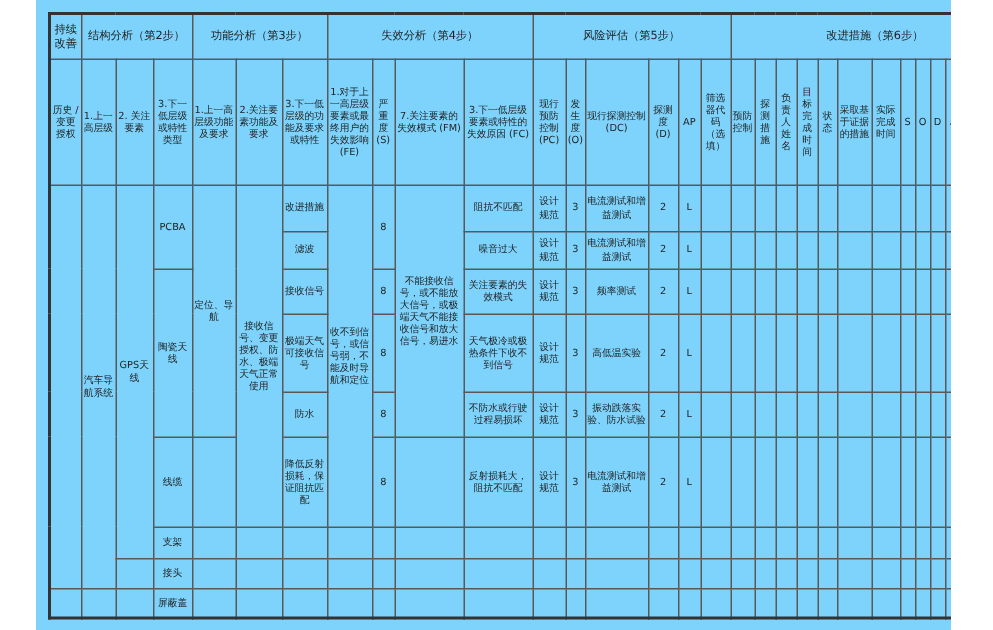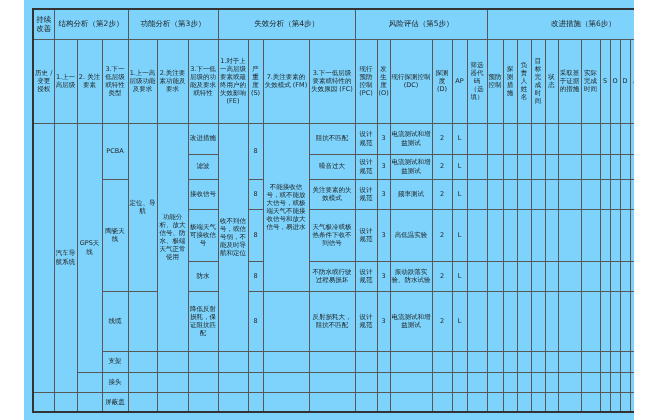--- a/index.html
+++ b/index.html
@@ -93,21 +93,21 @@
     <th>放大信号（可选）</th>
     <th>备注</th>
   </tr>
 
   <tr style="height:31px">
     <td rowspan="8"></td>
     <td rowspan="8">汽车导航系统</td>
     <td rowspan="7">GPS天线</td>
     <td rowspan="2">PCBA</td>
     <td rowspan="5">定位、导航</td>
-    <td rowspan="6">功能分析、放大信号、防水、极端天气正常使用</td>
+    <td rowspan="6">接收信号、变更授权、防水、极端天气正常使用</td>
     <td>改进措施</td>
     <td rowspan="6">收不到信号，或信号弱，不能及时导航和定位</td>
     <td rowspan="2">8</td>
     <td rowspan="5">不能接收信号，或不能放大信号，或极端天气不能接收信号和放大信号，易进水</td>
     <td>阻抗不匹配</td>
     <td>设计规范</td>
     <td>3</td>
     <td>电流测试和增益测试</td>
     <td>2</td>
     <td>L</td>

